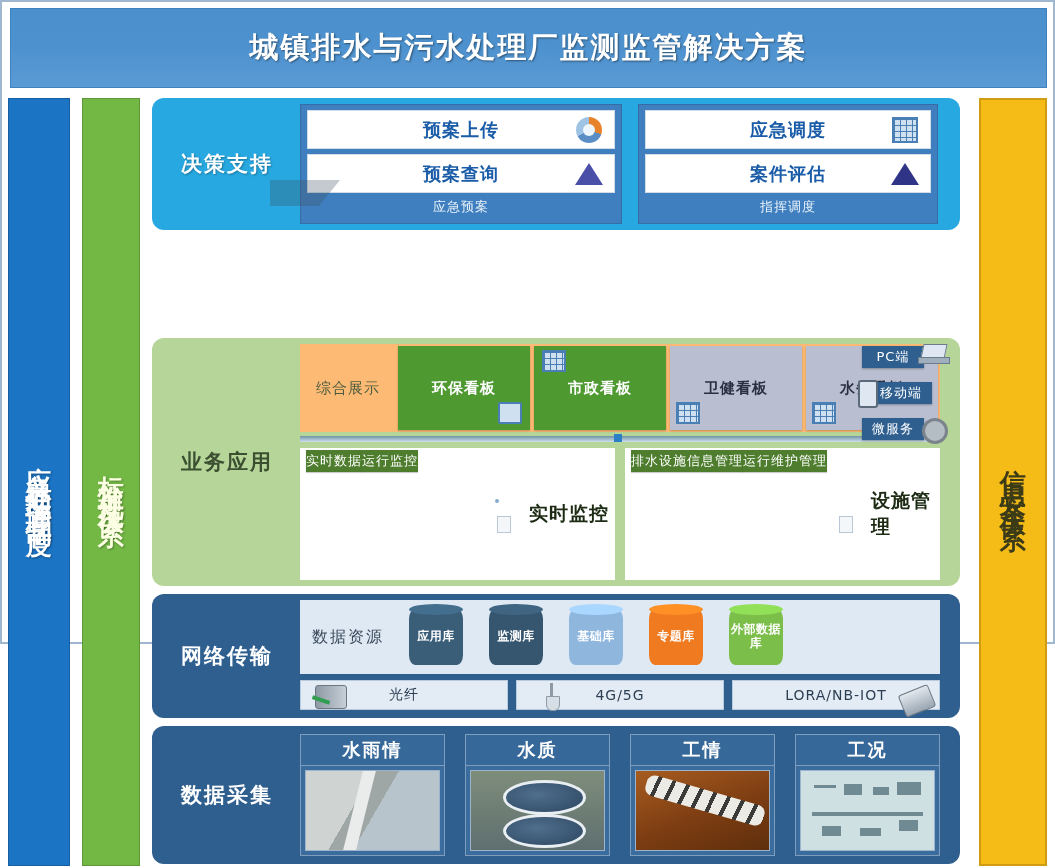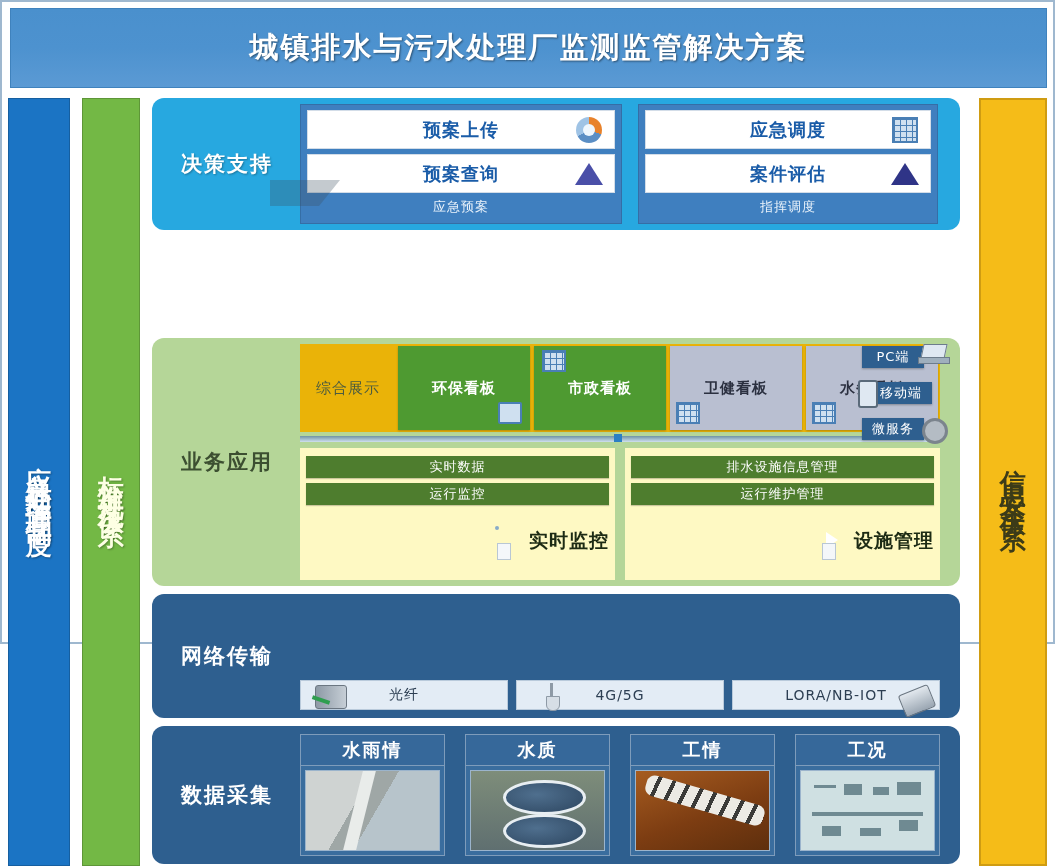--- a/index.html
+++ b/index.html
@@ -107,21 +107,21 @@
     display:flex;align-items:center;justify-content:center;
     color:#ffffff;font-size:14px;letter-spacing:1px;
     box-shadow:inset 0 0 0 1px rgba(255,255,255,.25);
   }
 
   
   #row-biz{top:240px;height:248px;background:#b5d698;}
   #row-biz .row-label{color:#3c4f31;}
   #biz-dash{
     position:absolute;left:148px;top:6px;width:640px;height:88px;
-    background:#eab308;display:flex;align-items:stretch;
+    background:#fdba74;display:flex;align-items:stretch;
   }
   #biz-dash .dash-title{
     width:96px;display:flex;align-items:center;justify-content:center;
     font-size:15px;color:#4d5c3f;letter-spacing:1px;
   }
   .dash-card{
     flex:1;margin:2px;position:relative;
     display:flex;align-items:center;justify-content:center;
     font-size:15px;font-weight:bold;letter-spacing:1px;
     box-shadow:0 1px 2px rgba(0,0,0,.25);
@@ -132,22 +132,22 @@
   #dash-divider{
     position:absolute;left:148px;top:98px;width:640px;height:6px;
     background:linear-gradient(180deg,#6f93a5,#cfe0ee);
   }
   #dash-dot{position:absolute;left:462px;top:96px;width:8px;height:8px;background:#2b7fc4;}
   #biz-cols{
     position:absolute;left:148px;top:110px;width:640px;height:132px;
     display:flex;gap:10px;
   }
   .biz-col{
-    flex:1;background:#fef9c3;padding:8px 6px;box-sizing:border-box;
-    display:flex;flex-direction:column;
+    flex:1;background:#ffffff;padding:2px 6px;box-sizing:border-box;
+    display:flex;flex-direction:row;
   }
   .biz-pill{
     height:22px;background:#4e7d2e;color:#ffffff;font-size:13px;
     display:flex;align-items:center;justify-content:center;
     margin-bottom:5px;letter-spacing:1px;
     box-shadow:0 1px 1px rgba(0,0,0,.2);
   }
   .biz-big{
     flex:1;display:flex;align-items:center;gap:6px;padding-left:4px;
     font-size:19px;font-weight:bold;color:#1d2b14;letter-spacing:1px;justify-content:flex-end;
@@ -379,20 +379,28 @@
         <div class="term" id="term-2">移动端</div>
         <span class="term-ic phone-ic" style="left:0px;top:34px;"></span>
         <div class="term" id="term-3">微服务</div>
         <span class="term-ic gear-sm" style="left:64px;top:72px;"></span>
       </div>
     </div>
 
     <div class="row" id="row-net">
       <div class="row-label">网络传输</div>
 
+      <div id="net-top">
+        <div class="res-title">数据资源</div>
+        <div class="cyl" style="background:#3a5d78">应用库</div>
+        <div class="cyl" style="background:#36566f">监测库</div>
+        <div class="cyl" style="background:#8fb6dd">基础库</div>
+        <div class="cyl" style="background:#ef7a1f">专题库</div>
+        <div class="cyl" style="background:#7cbe4a">外部数据库</div>
+      </div>
 
       <div id="net-bottom">
         <div class="net-pill">
           <span class="nic fiber" style="left:14px;top:4px;"></span>
           <span>光纤</span>
         </div>
         <div class="net-pill">
           <span class="nic antenna" style="left:28px;top:2px;"></span>
           <span>4G/5G</span>
         </div>

